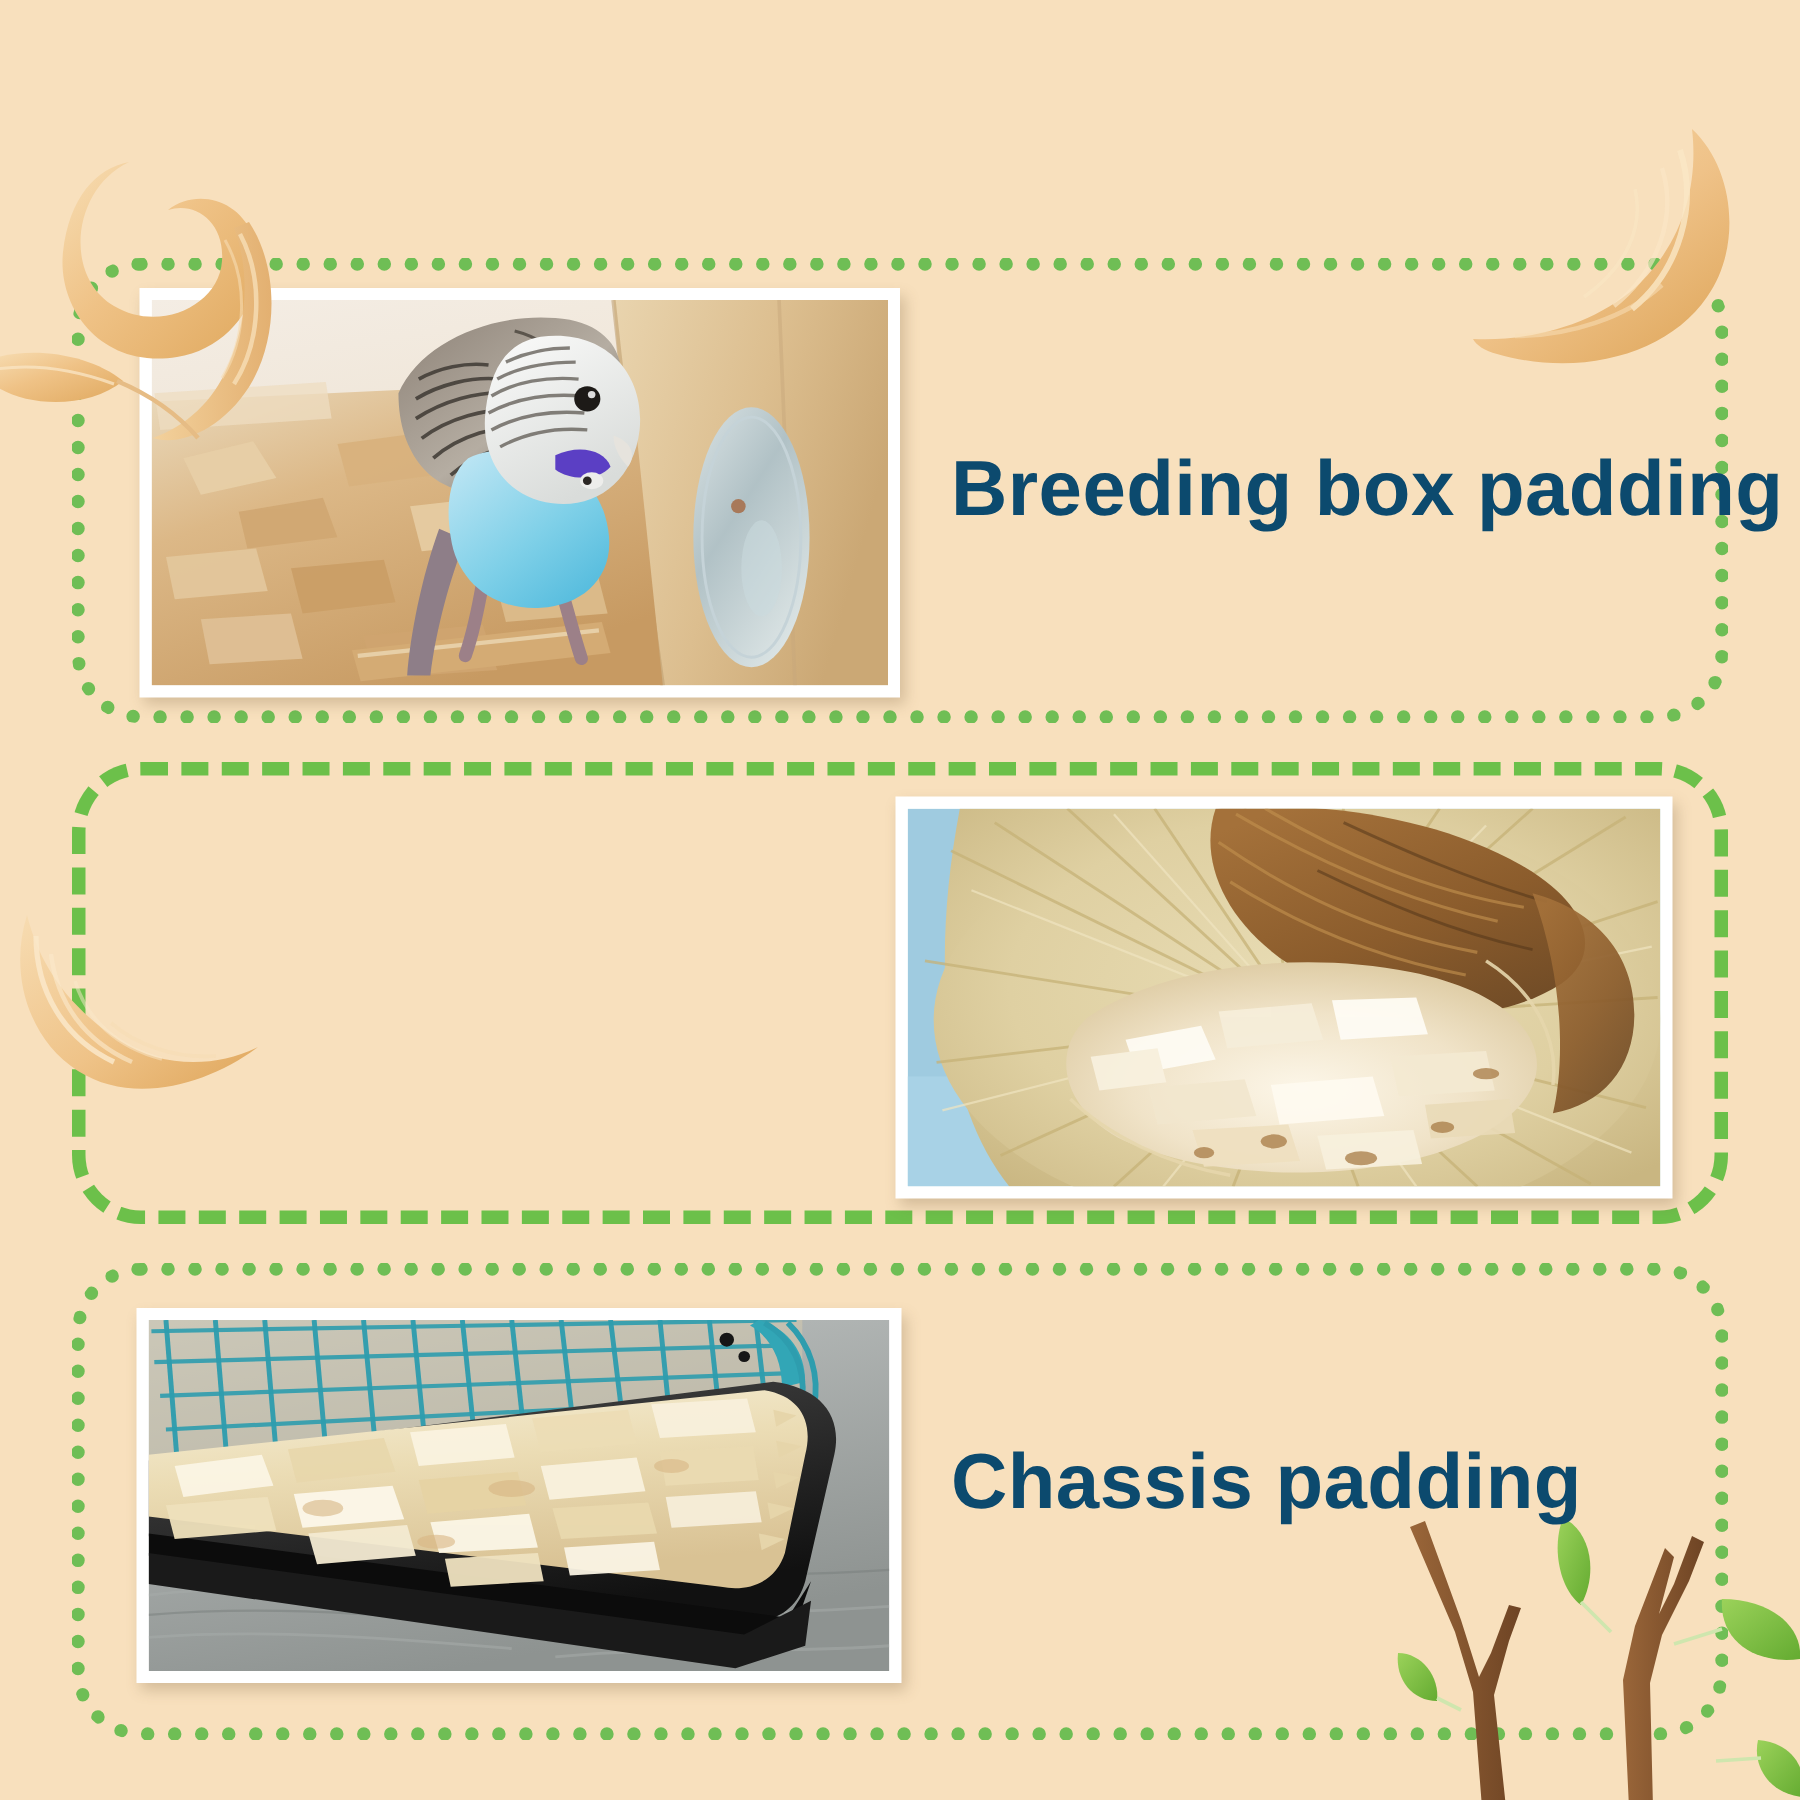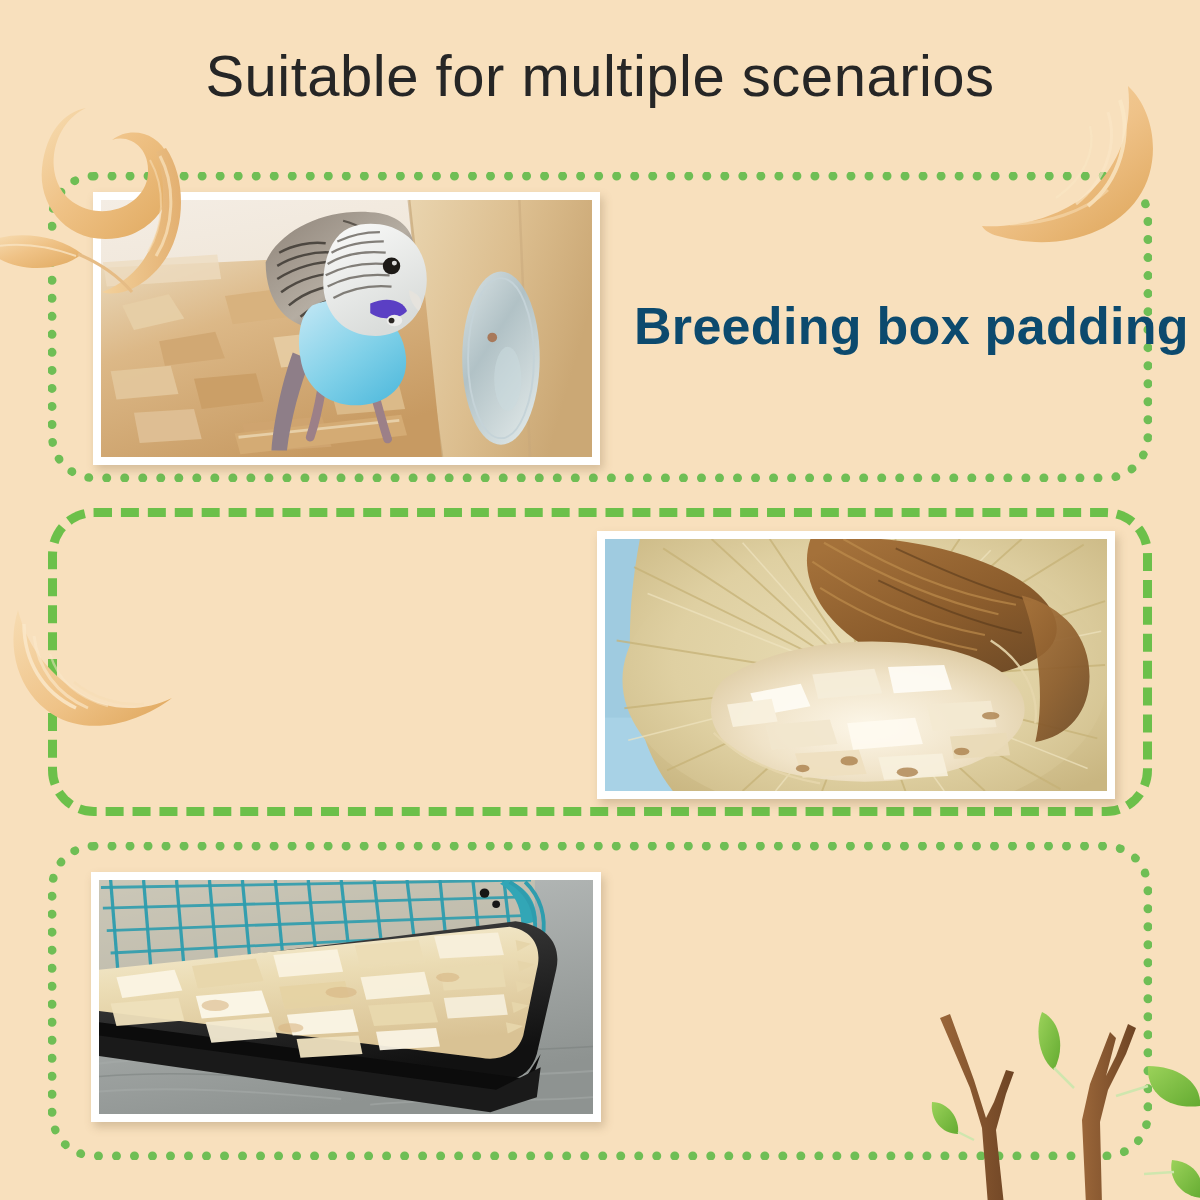--- a/index.html
+++ b/index.html
@@ -85,21 +85,20 @@
   }
   #caption-1 { left:634px; top:296px; }
   #caption-2 { left:228px; top:624px; }
   #caption-3 { left:634px; top:958px; }
 </style>
 </head>
 <body>
 
 <div id="page">
 
-  <div id="page-title">Suitable for multiple scenarios</div>
 
   <div class="deco" id="curl-top-left">
     <svg viewBox="0 0 260 240" xmlns="http://www.w3.org/2000/svg">
       <defs>
         <linearGradient id="gw1" x1="0" y1="0" x2="1" y2="1">
           <stop offset="0%" stop-color="#F7DDB3"></stop>
           <stop offset="45%" stop-color="#EFC286"></stop>
           <stop offset="100%" stop-color="#E0A95F"></stop>
         </linearGradient>
         <linearGradient id="gw1b" x1="0" y1="0" x2="1" y2="0">
@@ -537,14 +536,15 @@
         <g fill="#D8B684" opacity=".6">
           <ellipse cx="120" cy="134" rx="14" ry="6"></ellipse>
           <ellipse cx="250" cy="120" rx="16" ry="6"></ellipse>
           <ellipse cx="360" cy="104" rx="12" ry="5"></ellipse>
           <ellipse cx="198" cy="158" rx="13" ry="5"></ellipse>
         </g>
       </svg>
     </div>
   </div>
 
+  <div class="caption" id="caption-3">Chassis padding</div>
 
 </div>
 
 </body></html>

